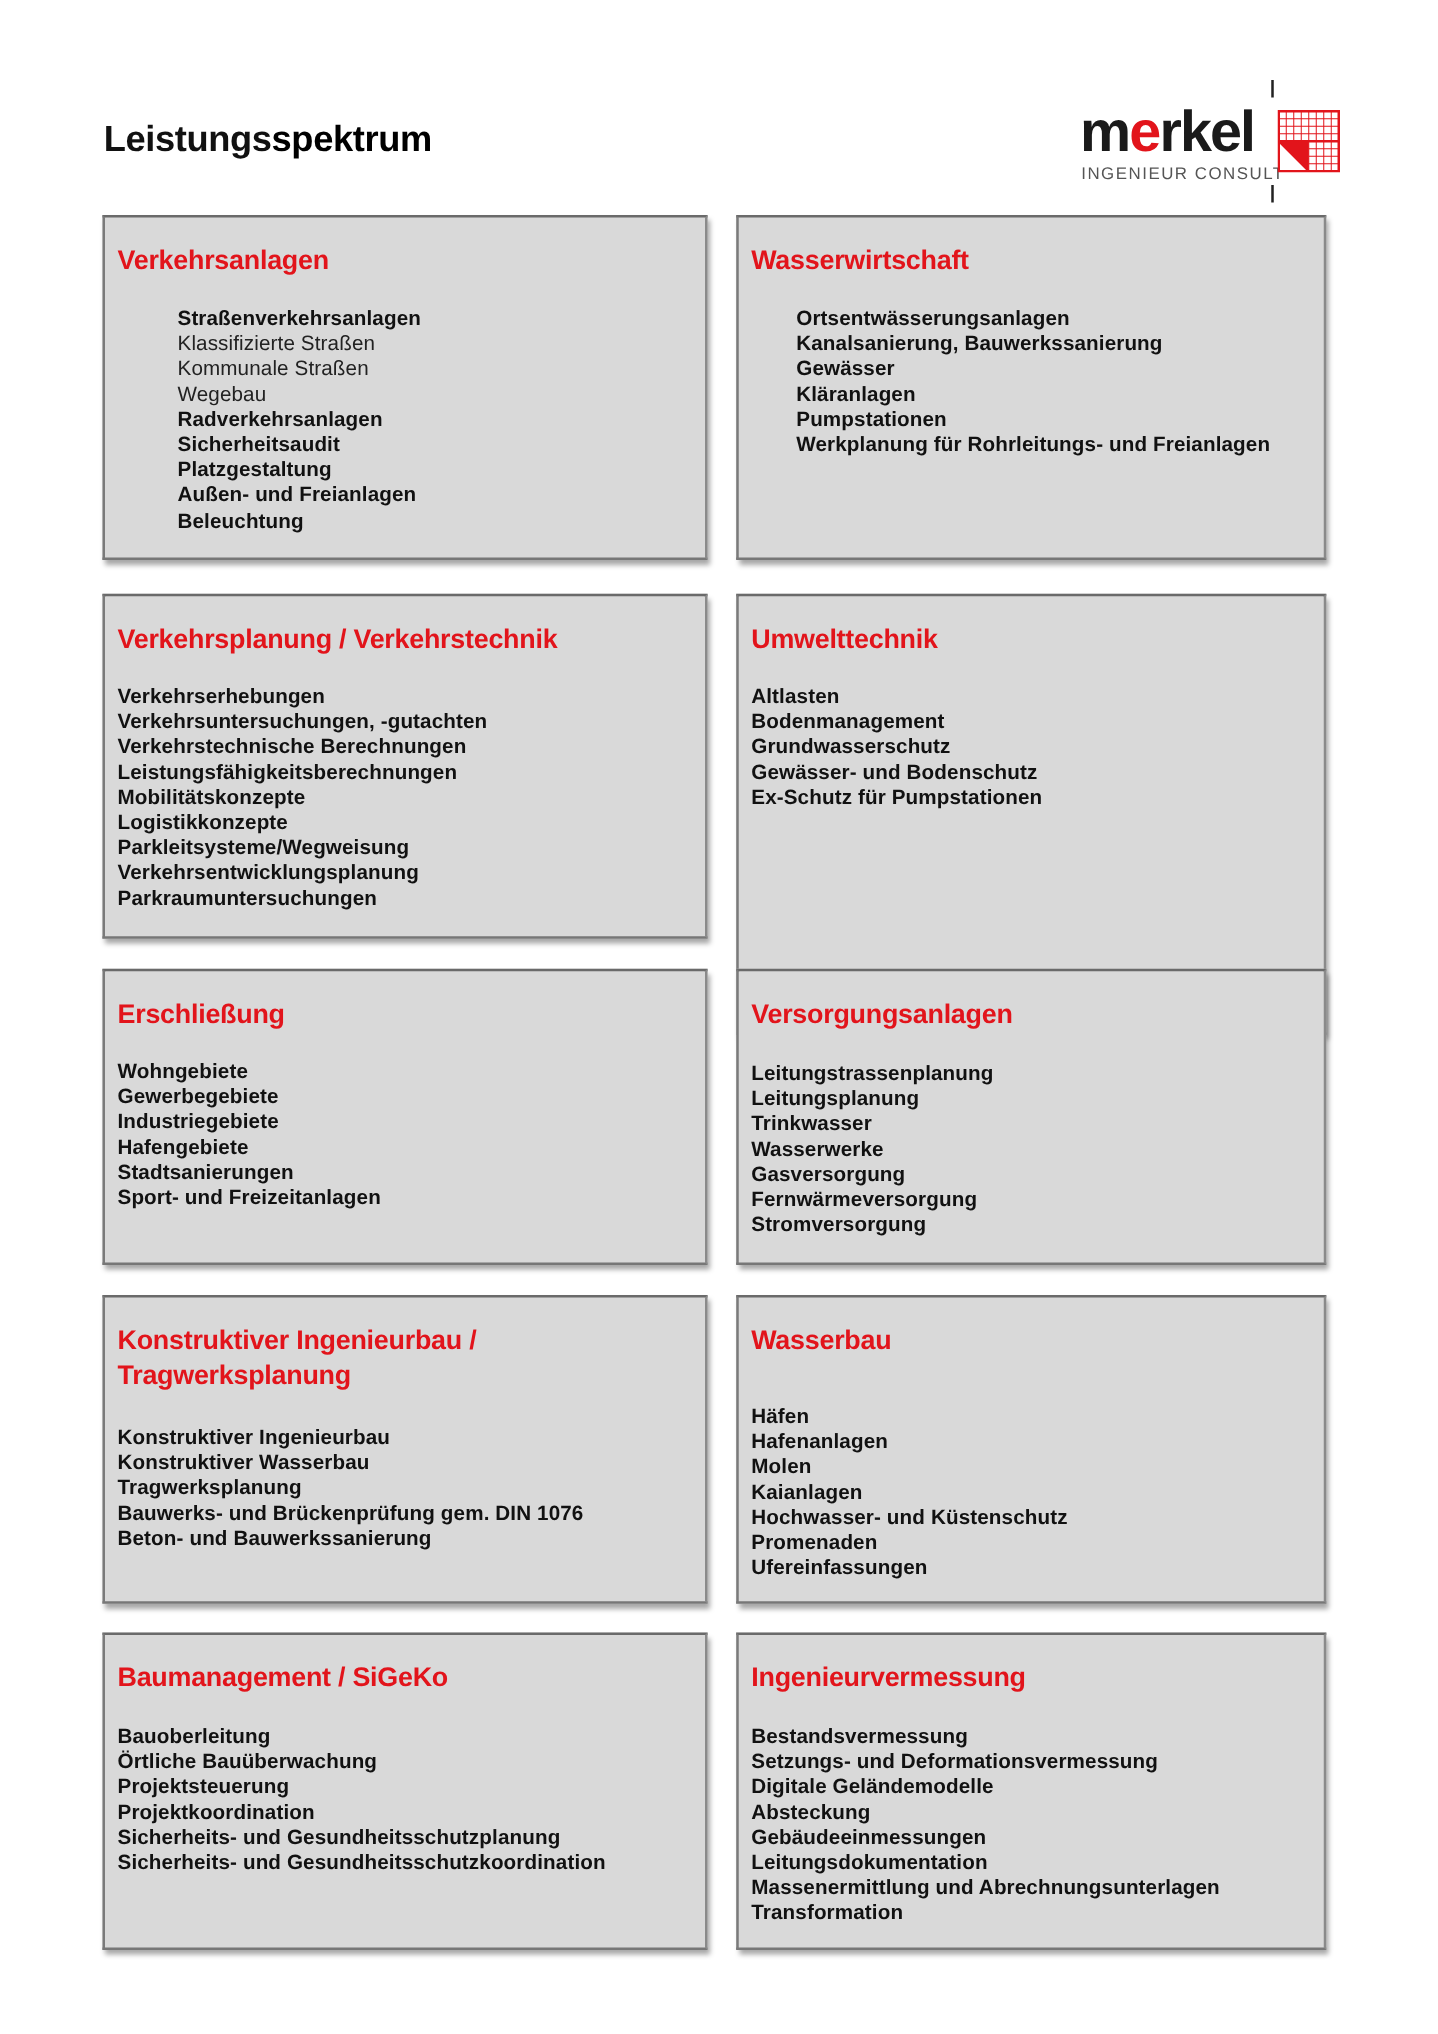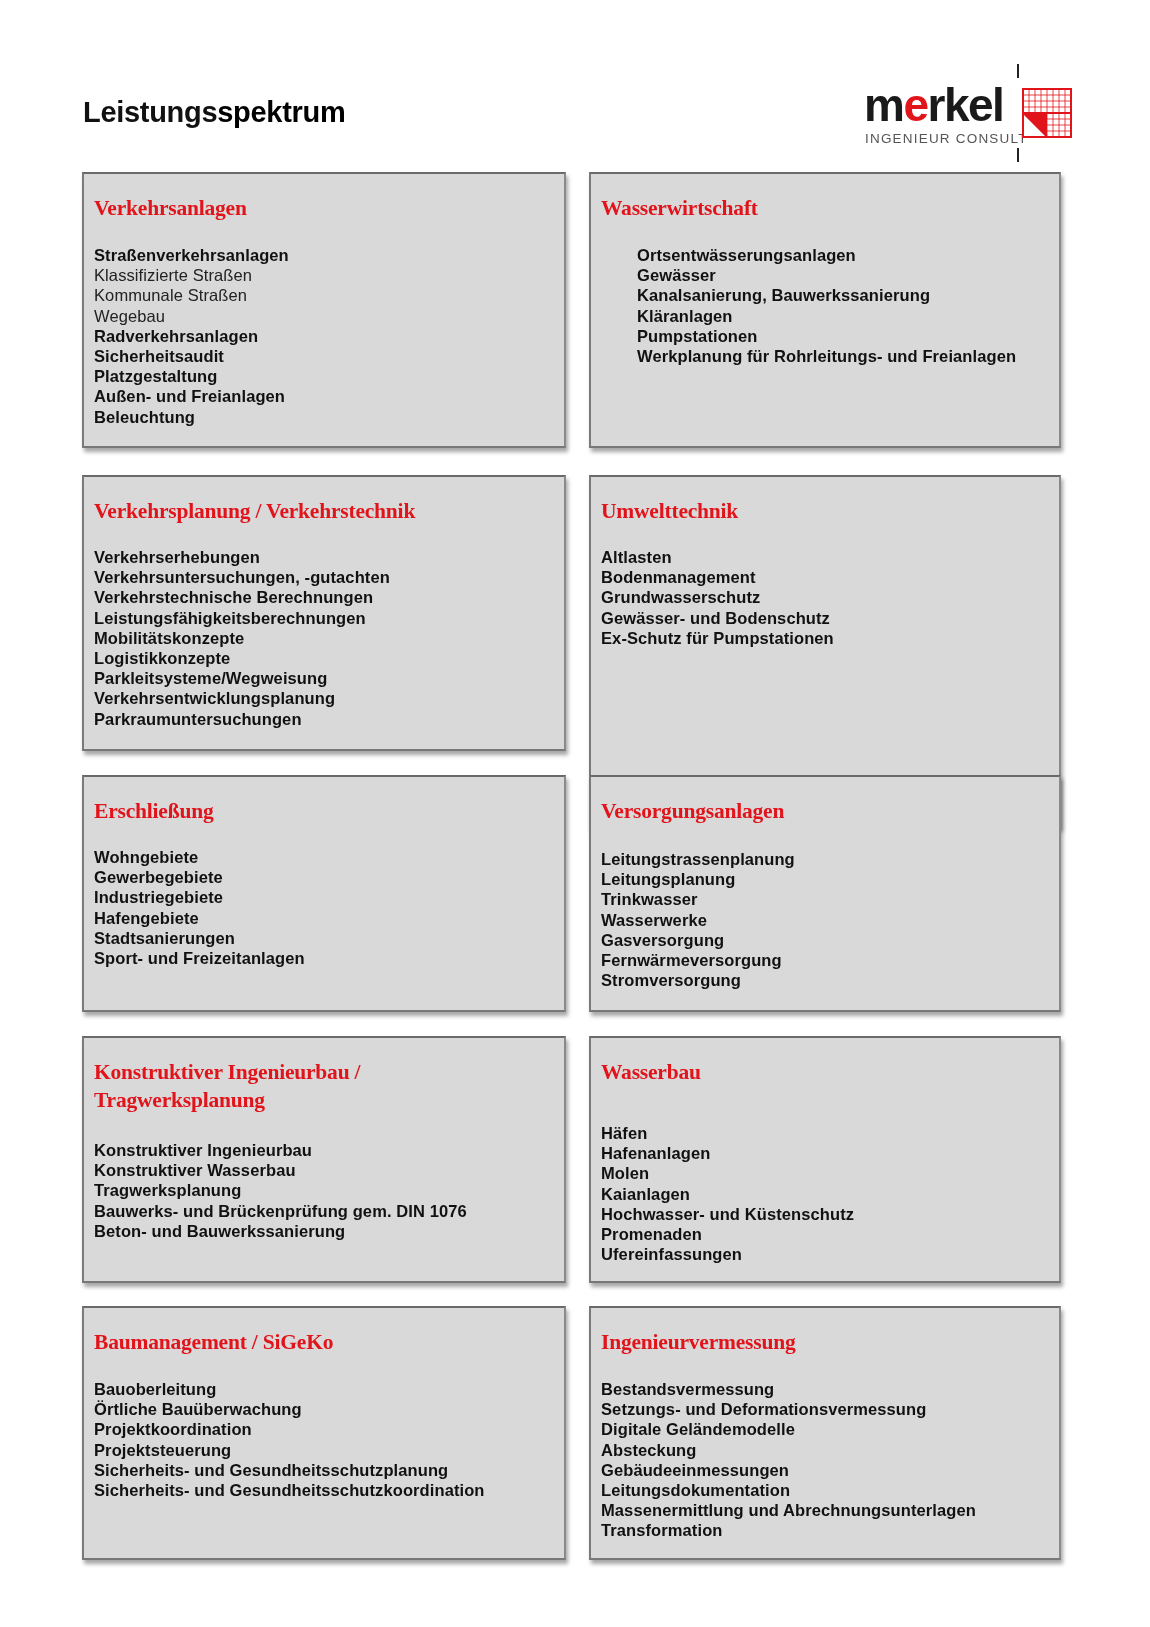--- a/index.html
+++ b/index.html
@@ -17,21 +17,21 @@
               color: #555; line-height: 1; }
   .logo-tick { position: absolute; left: 155px; width: 2px; height: 14px; background: #222; }
   .logo-tick.top { top: 2px; }
   .logo-tick.bottom { top: 86px; }
   .logo-mark { position: absolute; left: 160px; top: 26px; width: 50px; height: 50px; }
 
   .box { position: absolute; background: #d9d9d9; border-top: 2px solid #6a6a6a; border-left: 2px solid #7a7a7a;
          border-right: 2px solid #8a8a8a; border-bottom: 2px solid #777;
          box-shadow: 2px 4px 4px rgba(0,0,0,0.35); box-sizing: border-box; }
   .box-title { position: absolute; left: 10px; top: 20px; right: 10px; color: #e2141b; font-weight: bold;
-               font-size: 21.5px; line-height: 28px; letter-spacing: -0.2px; font-family: Liberation Serif, serif; }
+               font-size: 21.5px; line-height: 28px; letter-spacing: -0.2px; }
   .box-list { position: absolute; left: 10px; right: 10px; margin: 0; padding: 0; list-style: none; }
   .box-list li { font-size: 16.5px; line-height: 20.2px; color: #111; font-weight: bold; letter-spacing: 0.1px; }
   .box-list li.light { font-weight: normal; color: #222; }
 
   .col-l { left: 82px; width: 484px; }
   .col-r { left: 589px; width: 472px; }
 </style>
 </head>
 <body>
 
@@ -60,38 +60,38 @@
         <line x1="25" y1="43" x2="49" y2="43"></line>
     </g>
     <line x1="1" y1="25" x2="49" y2="25" stroke="#e2141b" stroke-width="2"></line>
     <polygon points="1,25 25,25 25,49" fill="#e2141b"></polygon>
     <line x1="1" y1="25" x2="25" y2="49" stroke="#e2141b" stroke-width="1.5"></line>
   </svg>
 </div>
 
 <div class="box col-l" style="top:172px; height:276px;">
   <div class="box-title">Verkehrsanlagen</div>
-  <ul class="box-list" style="top:71px;">
+  <ul class="box-list" style="top:71px;margin-left:48px;">
     <li>Straßenverkehrsanlagen</li>
     <li class="light">Klassifizierte Straßen</li>
     <li class="light">Kommunale Straßen</li>
     <li class="light">Wegebau</li>
     <li>Radverkehrsanlagen</li>
     <li>Sicherheitsaudit</li>
     <li>Platzgestaltung</li>
     <li>Außen- und Freianlagen</li>
     <li>Beleuchtung</li>
   </ul>
 </div>
 <div class="box col-r" style="top:172px; height:276px;padding-left:19px;">
   <div class="box-title">Wasserwirtschaft</div>
   <ul class="box-list" style="top:71px;margin-left:36px;">
     <li>Ortsentwässerungsanlagen</li>
+    <li>Kanalsanierung, Bauwerkssanierung</li>
     <li>Gewässer</li>
-    <li>Kanalsanierung, Bauwerkssanierung</li>
     <li>Kläranlagen</li>
     <li>Pumpstationen</li>
     <li>Werkplanung für Rohrleitungs- und Freianlagen</li>
   </ul>
 </div>
 
 <div class="box col-l" style="top:475px; height:276px;padding-left:32px;">
   <div class="box-title">Verkehrsplanung / Verkehrstechnik</div>
   <ul class="box-list" style="top:70px;">
     <li>Verkehrserhebungen</li>
@@ -164,22 +164,22 @@
     <li>Promenaden</li>
     <li>Ufereinfassungen</li>
   </ul>
 </div>
 
 <div class="box col-l" style="top:1306px; height:254px;">
   <div class="box-title">Baumanagement / SiGeKo</div>
   <ul class="box-list" style="top:71px;">
     <li>Bauoberleitung</li>
     <li>Örtliche Bauüberwachung</li>
+    <li>Projektsteuerung</li>
     <li>Projektkoordination</li>
-    <li>Projektsteuerung</li>
     <li>Sicherheits- und Gesundheitsschutzplanung</li>
     <li>Sicherheits- und Gesundheitsschutzkoordination</li>
   </ul>
 </div>
 <div class="box col-r" style="top:1306px; height:254px;">
   <div class="box-title">Ingenieurvermessung</div>
   <ul class="box-list" style="top:71px;">
     <li>Bestandsvermessung</li>
     <li>Setzungs- und Deformationsvermessung</li>
     <li>Digitale Geländemodelle</li>

